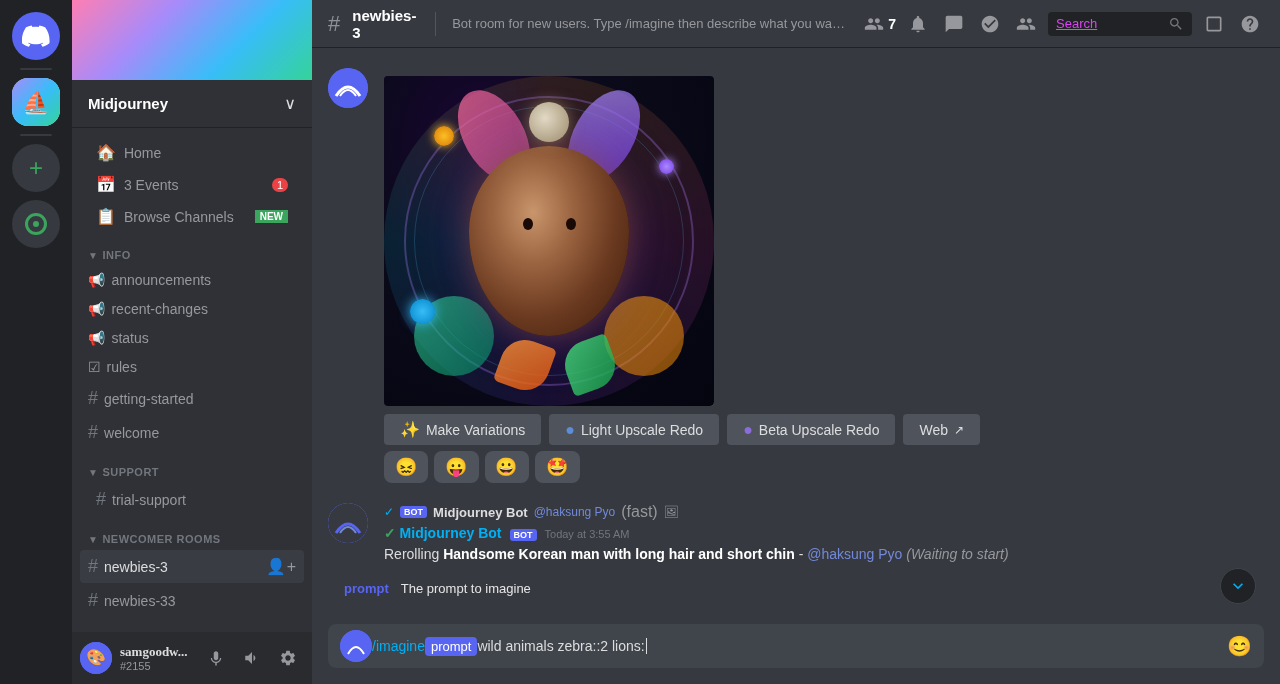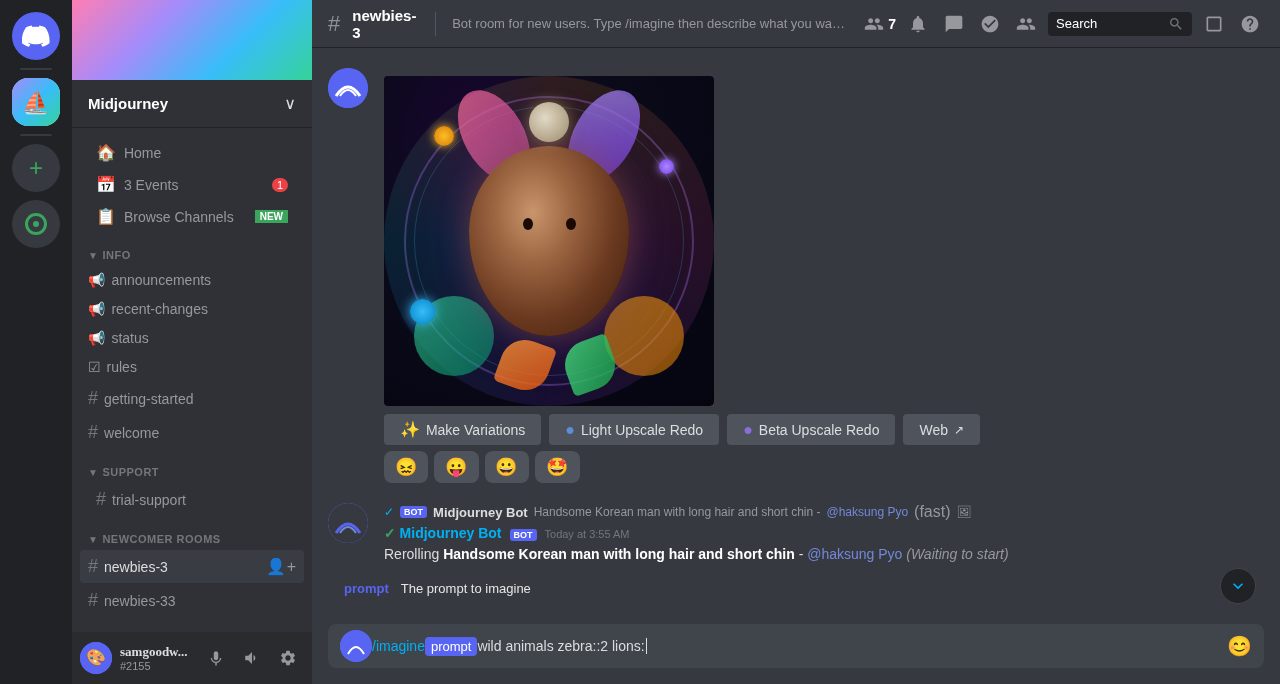--- a/index.html
+++ b/index.html
@@ -272,23 +272,24 @@
       background: #202225;
       border-radius: 4px;
       padding: 4px 8px;
       display: flex;
       align-items: center;
       gap: 6px;
       width: 144px;
       cursor: text;
     }
     .search-box-text {
-      color: #ffffff;
+      color: #d946ef;
       font-size: 13px;
       flex: 1;
+      text-decoration: underline;
     }
     .search-icon-header { color: #72767d; font-size: 16px; }
 
     
     .messages-area {
       flex: 1;
       overflow-y: auto;
       padding: 16px;
       display: flex;
       flex-direction: column;
@@ -815,21 +816,20 @@
             <path d="M8 30 Q20 12 32 30" stroke="#5865f2" stroke-width="3" fill="none"></path>
             <path d="M12 30 Q20 18 28 30" stroke="#7289da" stroke-width="2" fill="none"></path>
           </svg>
         </div>
         <div class="message-content">
 
           <div style="display:flex; align-items:center; gap:6px; margin-bottom:4px; font-size:12px; color:#72767d;">
             <span style="color:#00b0f4;">✓</span>
             <span style="background:#5865f2; color:white; font-size:9px; padding:1px 4px; border-radius:3px; font-weight:700;">BOT</span>
             <span style="color:#dcddde; font-size:13px; font-weight:600;">Midjourney Bot</span>
-            <span style="color:#96989d; font-size:12px;">Handsome Korean man with long hair and short chin -</span>
             <span style="color:#7289da; font-size:12px;">@haksung Pyo</span>
             <span style="color:#96989d; font-size:16px;">(fast)</span>
             <span style="color:#96989d;">🖼</span>
           </div>
 
           <div class="message-header">
             <span class="message-author bot-author">
               <span style="color:#3ba55d;">✓</span>
               Midjourney Bot
             </span>

